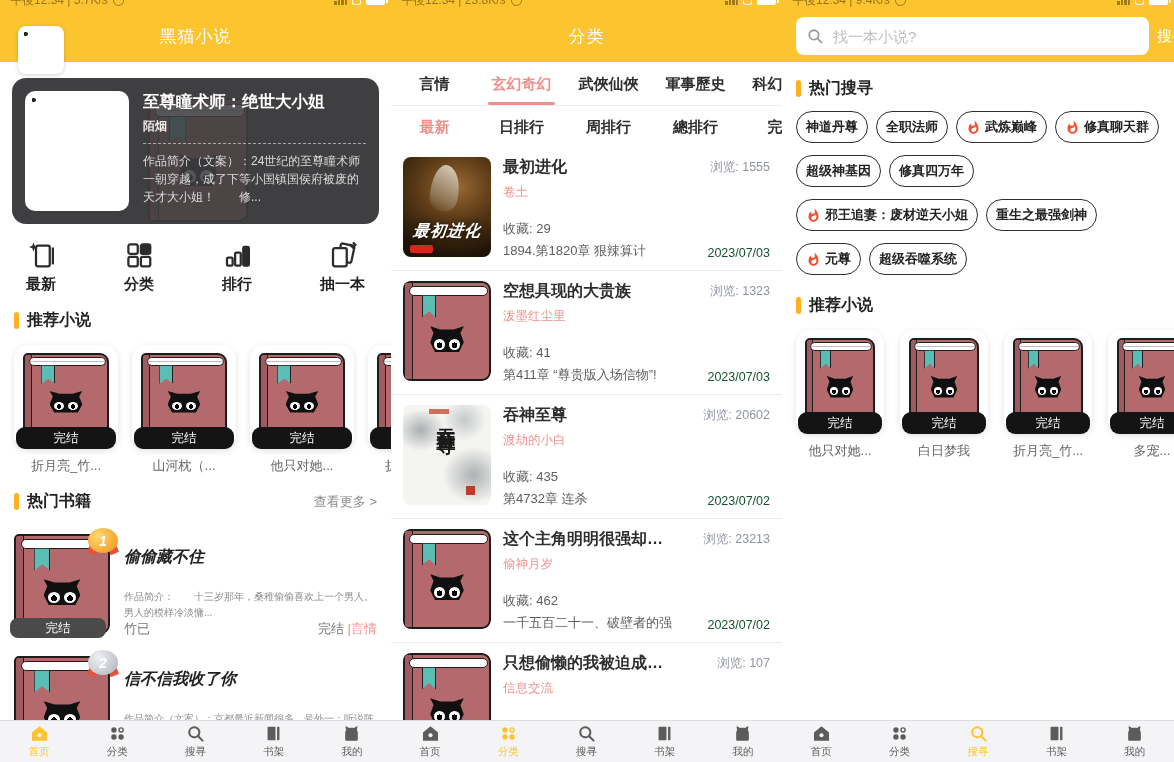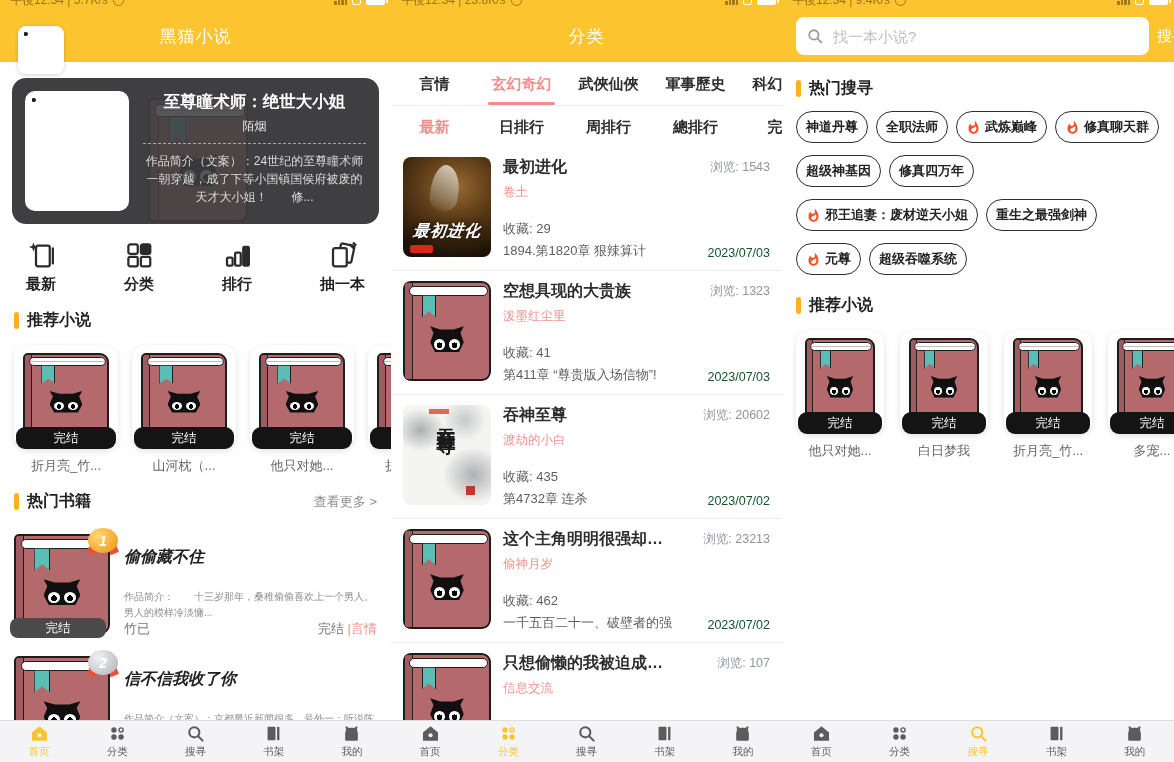--- a/index.html
+++ b/index.html
@@ -32,23 +32,23 @@
   .bk-cat .eye{position:absolute;bottom:10%;width:32%;height:40%;border-radius:50%;background:radial-gradient(circle at 50% 58%, #000 0 34%, #fff 35%);}
   .eye.l{left:12%}.eye.r{right:12%}
 
   
   .logo{position:absolute;left:18px;top:26px;width:46px;height:48px;background:#fff;border-radius:8px;box-shadow:0 1px 4px rgba(0,0,0,.18);padding:6px;z-index:6;}
   .logo .cv{width:100%;height:100%;}
   .featured{position:relative;margin:16px 12px 0;height:146px;background:#3f3f41;border-radius:14px;padding:13px;display:flex;gap:14px;overflow:hidden;color:#fff;}
   .f-cover{position:relative;width:104px;flex:none;background:#fff;border-radius:10px;padding:7px;z-index:2;}
   .f-cover .cv{width:100%;height:100%;}
   .ghost{position:absolute;left:136px;top:20px;width:100px;height:124px;opacity:.12;z-index:1;}
-  .f-right{flex:1;min-width:0;position:relative;z-index:2;text-align:center;}
+  .f-right{flex:1;min-width:0;position:relative;z-index:2;}
   .f-title{font-size:16.5px;font-weight:bold;white-space:nowrap;overflow:hidden;}
-  .f-author{font-size:12px;color:#ececec;margin-top:5px;}
+  .f-author{font-size:12px;color:#ececec;margin-top:5px;font-weight:bold;}
   .f-sep{border-top:1.5px dashed rgba(255,255,255,.55);margin:8px 0;}
   .f-desc{font-size:12px;color:#dcdcdc;line-height:1.5;display:-webkit-box;-webkit-line-clamp:3;-webkit-box-orient:vertical;overflow:hidden;}
   .quick{display:flex;justify-content:space-between;padding:16px 26px 0;}
   .q-item{display:flex;flex-direction:column;align-items:center;gap:5px;font-size:15px;font-weight:bold;color:#222;}
   .q-item svg{width:30px;height:30px;}
   .sec-head{display:flex;align-items:center;gap:8px;margin:16px 14px 10px;}
   .sec-bar{width:5px;height:17px;border-radius:3px;background:#ffb01e;flex:none;}
   .sec-title{font-size:16px;font-weight:bold;color:#222;}
   .sec-more{margin-left:auto;font-size:13px;color:#8c8c8c;}
   .rec-row{display:flex;gap:14px;padding:4px 0 0 14px;overflow:hidden;}
@@ -480,21 +480,21 @@
             </span>
 
           </div>
           <div class="cat-mid">
             <div class="cat-title">最初进化</div>
             <div class="cat-author">卷土</div>
             <div class="cat-fav">收藏: 29</div>
             <div class="cat-chap">1894.第1820章 狠辣算计</div>
           </div>
           <div class="cat-side">
-            <div class="cat-views">浏览: 1543</div>
+            <div class="cat-views">浏览: 1555</div>
             <div class="cat-date">2023/07/03</div>
           </div>
         </div>
         <div class="cat-row">
           <div class="cat-cover">
 
             <span class="cv" style="position:absolute;inset:0;">
   <span class="bk">
     <span class="bk-spine"></span>
     <span class="bk-pages"></span>

